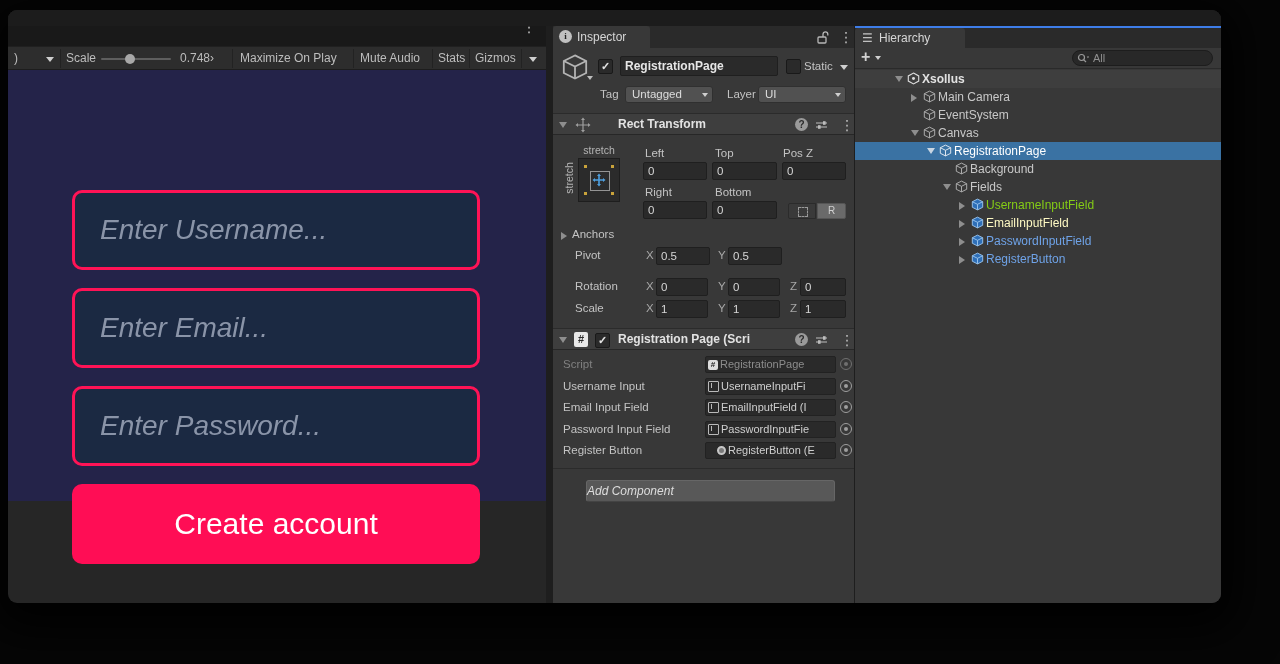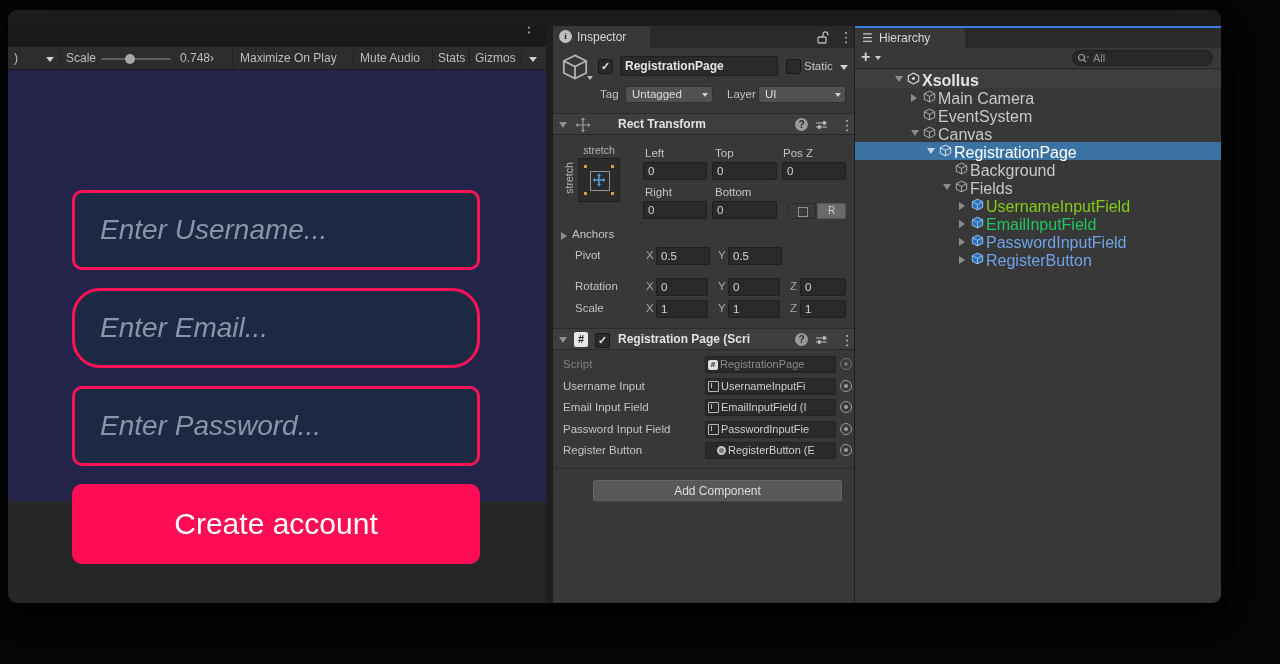--- a/index.html
+++ b/index.html
@@ -65,21 +65,21 @@
   #anchw{position:absolute;left:25px;top:110px;width:42px;height:44px;background:#2B2B2B;border:1px solid #1E1E1E;box-sizing:border-box;}
   #anchw .insq{position:absolute;left:11px;top:12px;width:18px;height:18px;border:1px solid #949494;}
   #anchw .dot{position:absolute;width:3px;height:3px;background:#C9A33B;}
   
   #hier{position:absolute;left:847px;top:16px;width:366px;height:577px;background:#383838;}
   #hfocus{position:absolute;left:0;top:0;width:366px;height:2px;}
   #htabstrip{position:absolute;left:0;top:2px;width:366px;height:20px;background:#2A2A2A;}
   #htab{position:absolute;left:0;top:0;width:110px;height:20px;background:#383838;border-radius:3px 3px 0 0;}
   #htoolbar{position:absolute;left:0;top:22px;width:366px;height:21px;background:#383838;border-bottom:1px solid #2A2A2A;box-sizing:border-box;}
   .hrow{position:absolute;left:0;width:366px;height:18px;}
-  .hrow .hlabel{position:absolute;top:2px;font-size:16px;color:#C8C8C8;white-space:nowrap;}
+  .hrow .hlabel{position:absolute;top:2px;font-size:12px;color:#C8C8C8;white-space:nowrap;}
   .hrow svg{position:absolute;top:2px;}
   .hrow .fold{top:6px;}
   #hsearch{position:absolute;left:217px;top:2px;width:141px;height:16px;background:#282828;border:1px solid #1D1D1D;
            border-radius:8px;box-sizing:border-box;display:flex;align-items:center;}
   #hsearch span{font-size:11px;color:#8F8F8F;margin-left:4px;}
 </style>
 </head>
 <body>
 
 <div id="win">
@@ -108,21 +108,21 @@
       <div class="tsep" style="left:461px;"></div>
       <div class="tbtxt" style="left:467px;">Gizmos</div>
       <div class="tsep" style="left:513px;"></div>
       <div class="abs" style="left:521px;top:10px;border-left:4px solid transparent;border-right:4px solid transparent;border-top:5px solid #CFCFCF;"></div>
     </div>
 
     <div id="gcontent" style="background:#242349;">
       <div class="gfield" style="top:120px;background:#1B2942;border-color:#FF1356;">
         <span style="color:#8A94A8;">Enter Username...</span>
       </div>
-      <div class="gfield" style="top:218px;background:#1B2942;border-color:#FF1356;border-radius:28px;">
+      <div class="gfield" style="top:218px;background:#1B2942;border-color:#FF1356;">
         <span style="color:#8A94A8;">Enter Email...</span>
       </div>
       <div class="gfield" style="top:316px;background:#1B2942;border-color:#FF1356;">
         <span style="color:#8A94A8;">Enter Password...</span>
       </div>
       <div id="gbtn" style="top:414px;background:#FF0D55;">
         <span>Create account</span>
       </div>
     </div>
   </div>
@@ -277,21 +277,21 @@
 
       <div class="srow-label" style="top:396px;">Register Button</div>
       <div class="srow-box" style="top:394px;padding-left:9px;">
         <span class="vicon btn"></span>
           <span>RegisterButton (E</span>
       </div>
       <div class="picker" style="left:287px;top:396px;"></div>
 
       <div class="abs" style="left:0;top:420px;width:301px;height:1px;background:#2B2B2B;"></div>
 
-      <div class="abs" style="left:40px;top:432px;width:249px;height:22px;background:#585858;border:1px solid #666;border-bottom-color:#444;border-radius:3px;box-sizing:border-box;text-align:center;font-size:12px;color:#DDD;line-height:20px;">Add Component</div>
+      <div class="abs" style="left:33px;top:432px;width:249px;height:22px;background:#585858;border:1px solid #666;border-bottom-color:#444;border-radius:3px;box-sizing:border-box;text-align:left;font-size:12px;color:#DDD;line-height:20px;font-style:italic;">Add Component</div>
     </div>
   </div>
 
   <div id="hier">
     <div id="hfocus" style="background:#3E7DE8;"></div>
     <div id="htabstrip">
       <div id="htab">
         <div class="abs" style="left:7px;top:3px;font-size:12px;color:#C0C0C0;">☰</div>
         <div class="abs" style="left:24px;top:3px;font-size:12px;color:#D6D6D6;">Hierarchy</div>
       </div>
@@ -372,21 +372,21 @@
       </svg>
       <span class="hlabel" style="left:131px;color:#84cc16;">UsernameInputField</span>
     </div>
 
     <div class="hrow" style="top:188px;">
       <div class="fold closed" style="left:104px;"></div>
       <svg style="left:116px;" width="13" height="13" viewBox="0 0 14 14">
         <path d="M7 1.2 L12.6 4 V10 L7 12.8 L1.4 10 V4 Z" fill="#2E6FB8" stroke="#9CC6EE" stroke-width="1"></path>
         <path d="M1.4 4 L7 6.8 L12.6 4 M7 6.8 V12.8" fill="none" stroke="#9CC6EE" stroke-width="1"></path>
       </svg>
-      <span class="hlabel" style="left:131px;color:#22c55e;">EmailInputField</span>
+      <span class="hlabel" style="left:131px;color:#fef9c3;">EmailInputField</span>
     </div>
 
     <div class="hrow" style="top:206px;">
       <div class="fold closed" style="left:104px;"></div>
       <svg style="left:116px;" width="13" height="13" viewBox="0 0 14 14">
         <path d="M7 1.2 L12.6 4 V10 L7 12.8 L1.4 10 V4 Z" fill="#2E6FB8" stroke="#9CC6EE" stroke-width="1"></path>
         <path d="M1.4 4 L7 6.8 L12.6 4 M7 6.8 V12.8" fill="none" stroke="#9CC6EE" stroke-width="1"></path>
       </svg>
       <span class="hlabel" style="left:131px;color:#6FA3E8;">PasswordInputField</span>
     </div>

